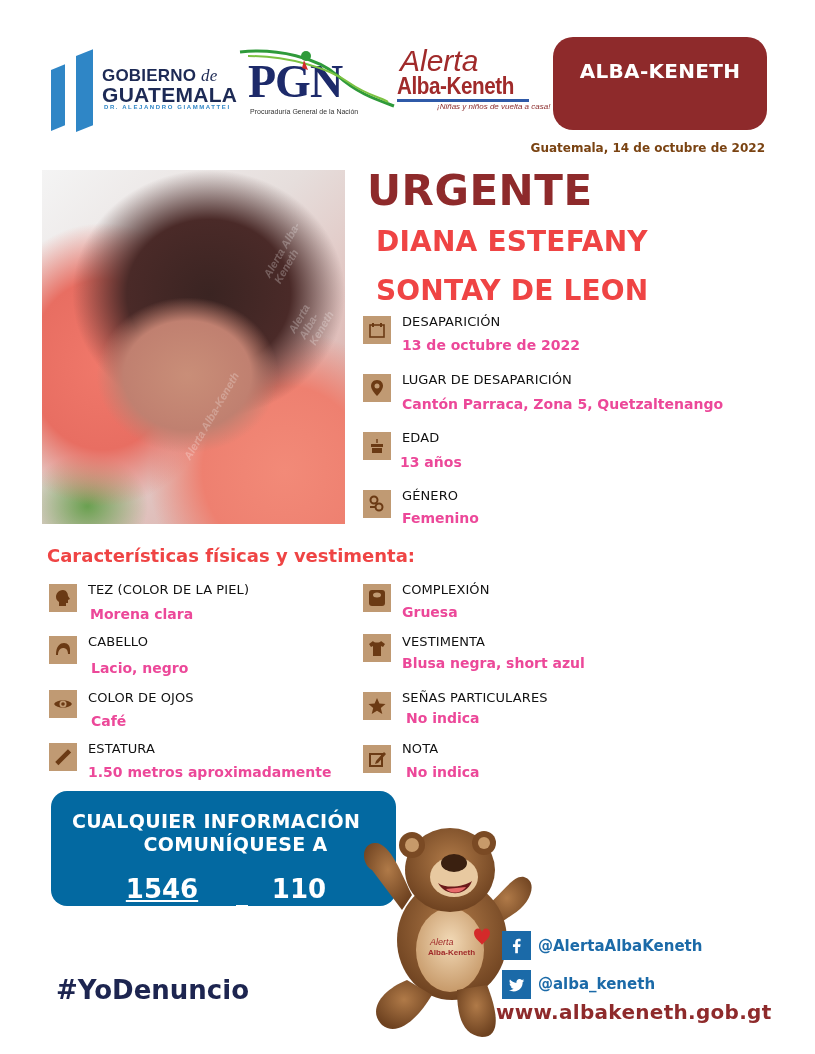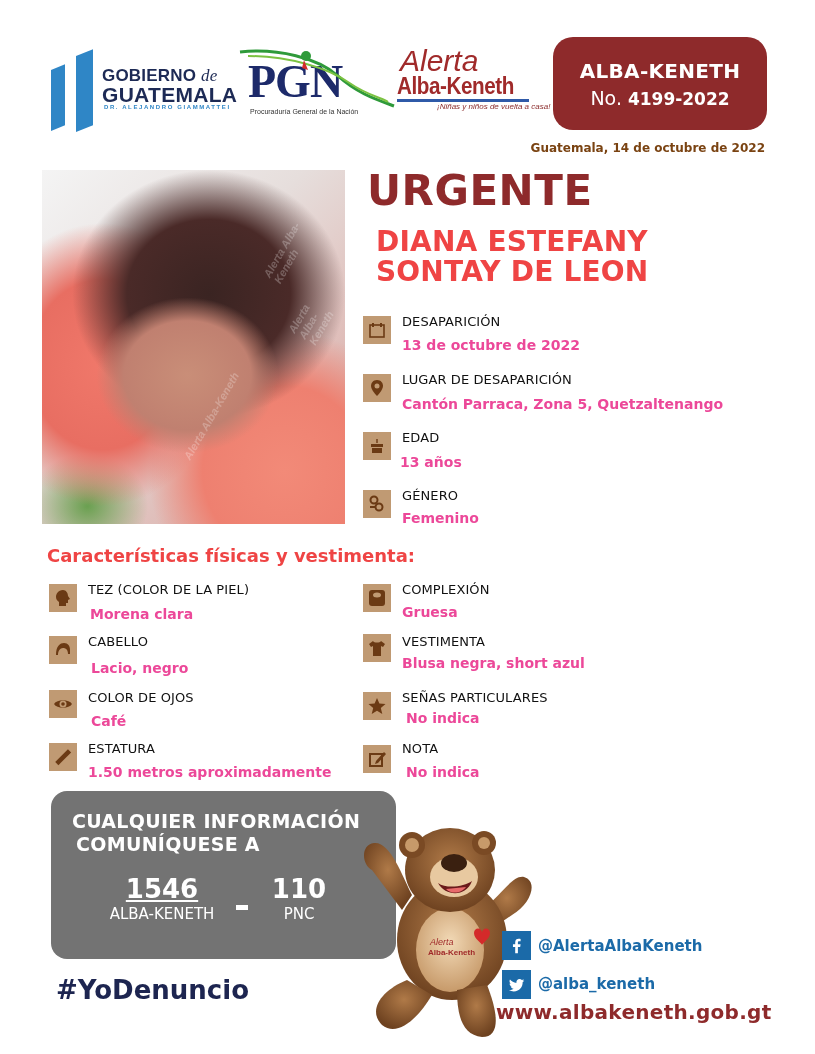--- a/index.html
+++ b/index.html
@@ -48,23 +48,23 @@
 
   
   .icon-box { position: absolute; width: 28px; height: 28px; background: #c09a73; display: flex; align-items: center; justify-content: center; }
   .icon-box svg { width: 20px; height: 20px; }
   .lbl { position: absolute; font: 13px "DejaVu Sans", sans-serif; color: #111; letter-spacing: 0.1px; }
   .val { position: absolute; font: bold 14px "DejaVu Sans", sans-serif; color: #ec4899; }
 
   .section-title { position: absolute; left: 47px; top: 545px; font: bold 18px "DejaVu Sans", sans-serif; color: #ef4444; }
 
   
-  .contact { position: absolute; left: 51px; top: 791px; width: 345px; height: 168px; background: #737373; border-radius: 16px; color: #fff; }
+  .contact { position: absolute; left: 51px; top: 791px; width: 345px; height: 115px; background: #0369a1; border-radius: 16px; color: #fff; }
   .contact-l1 { position: absolute; left: 0; width: 330px; top: 19px; text-align: center; font: bold 19px "DejaVu Sans", sans-serif; letter-spacing: 0.3px; }
-  .contact-l2 { position: absolute; left: 0; width: 330px; top: 42px; font: bold 19px "DejaVu Sans", sans-serif; letter-spacing: 0.3px; padding-left: 25px; }
+  .contact-l2 { position: absolute; left: 7px; width: 330px; top: 42px; text-align: center; font: bold 19px "DejaVu Sans", sans-serif; letter-spacing: 0.3px; padding-left: 25px; }
   .num { position: absolute; font: bold 26px "DejaVu Sans", sans-serif; text-align: center; }
   .num-lbl { position: absolute; font: 15px "DejaVu Sans", sans-serif; text-align: center; }
   .dash { position: absolute; left: 236px; top: 905px; width: 12px; height: 5px; background: #fff; }
 
   .hashtag { position: absolute; left: 56px; top: 975px; font: bold 26px "DejaVu Sans", sans-serif; color: #1d2550; }
 
   
   .bear { position: absolute; left: 362px; top: 815px; width: 180px; height: 225px; }
 
   
@@ -96,34 +96,33 @@
 
 <div>
   <div class="alerta-top">Alerta</div>
   <div class="alerta-mid">Alba-Keneth</div>
   <div class="alerta-line"></div>
   <div class="alerta-sub">¡Niñas y niños de vuelta a casa!</div>
 </div>
 
 <div class="case-box">
   <div class="case-title">ALBA-KENETH</div>
-  <div class="case-no"><span>No.</span><b>4199-2022</b></div>
 </div>
 
 <div class="date-line">Guatemala, 14 de octubre de 2022</div>
 
 <div class="photo">
   <span class="wm" style="left:205px; top:55px;">Alerta Alba-Keneth</span>
   <span class="wm" style="left:245px; top:125px;">Alerta Alba-Keneth</span>
   <span class="wm" style="left:120px; top:240px;">Alerta Alba-Keneth</span>
 </div>
 
 <div class="urgente">URGENTE</div>
 <div class="name" style="top:225px;">DIANA ESTEFANY</div>
-<div class="name" style="top:255px;">SONTAY DE LEON</div>
+<div class="name" style="top:274px;">SONTAY DE LEON</div>
 
 <div>
   <div class="icon-box" style="left:363px; top:316px;">
     <svg viewBox="0 0 20 20">
         <rect x="3" y="5" width="14" height="12" fill="none" stroke="#6b3a14" stroke-width="1.6"></rect>
         <rect x="5" y="3" width="2" height="4" fill="#6b3a14"></rect>
         <rect x="13" y="3" width="2" height="4" fill="#6b3a14"></rect>
       </svg>
   </div>
   <div class="lbl" style="left:402px; top:314px;">DESAPARICIÓN</div>

